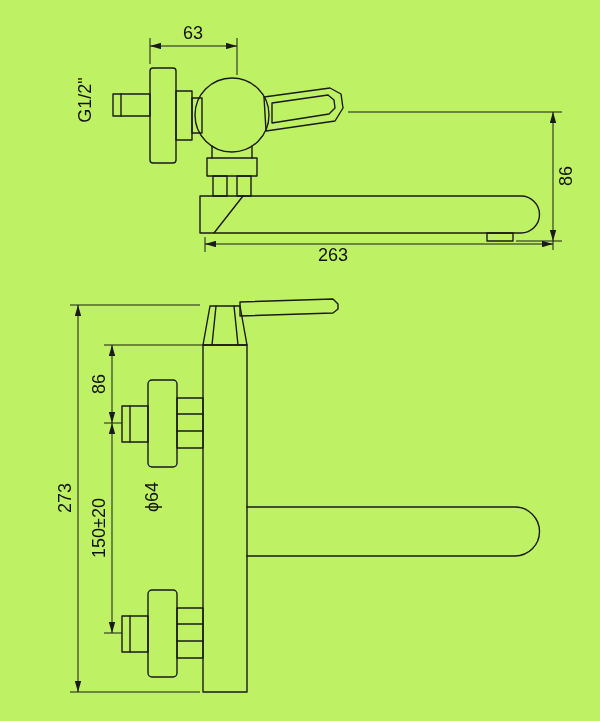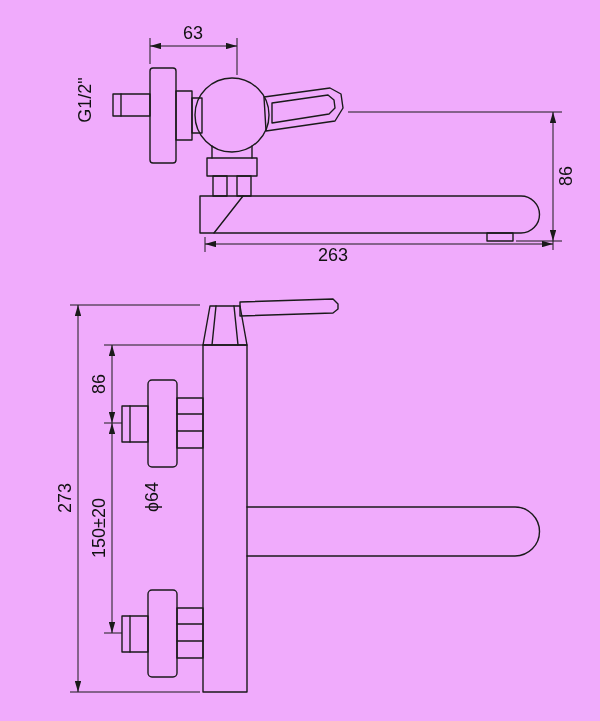--- a/index.html
+++ b/index.html
@@ -4,21 +4,21 @@
 <style>
   html, body {
     margin: 0;
     padding: 0;
     background: #ffffff;
   }
   .canvas {
     position: relative;
     width: 600px;
     height: 721px;
-    background: #f0abfc;
+    background: #bef264;
     font-family: "Liberation Sans", sans-serif;
   }
   svg { display: block; }
   .obj {
     fill: none;
     stroke: #1a1a1a;
     stroke-width: 1.4;
     stroke-linejoin: round;
     stroke-linecap: round;
   }

